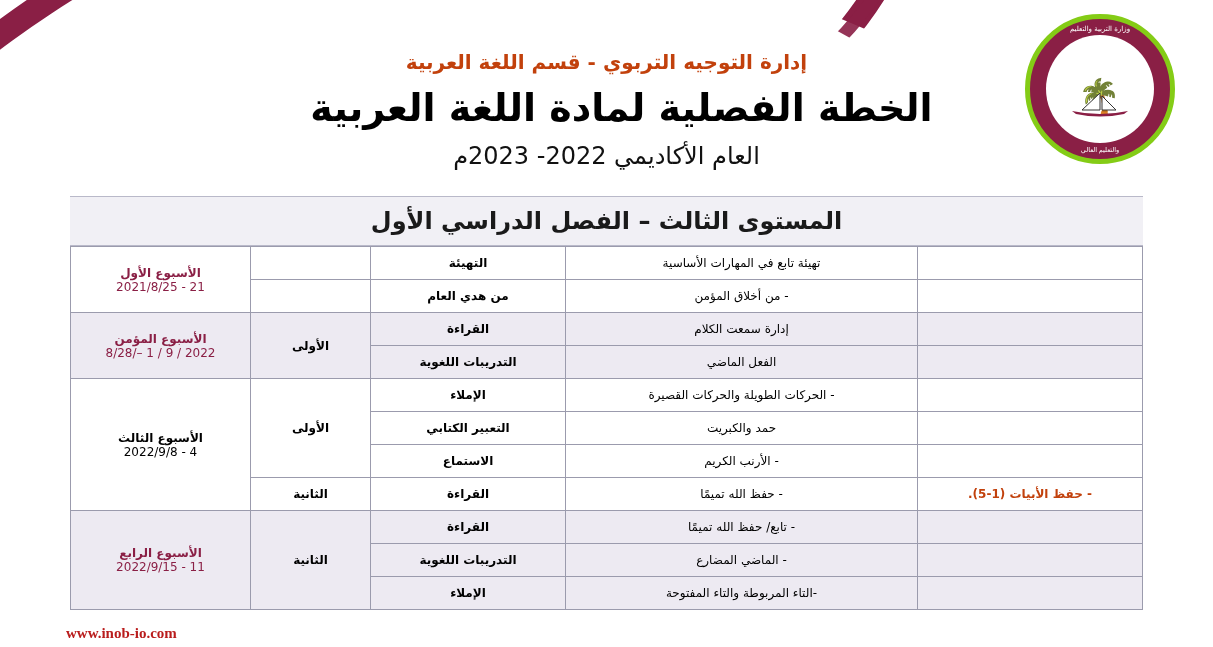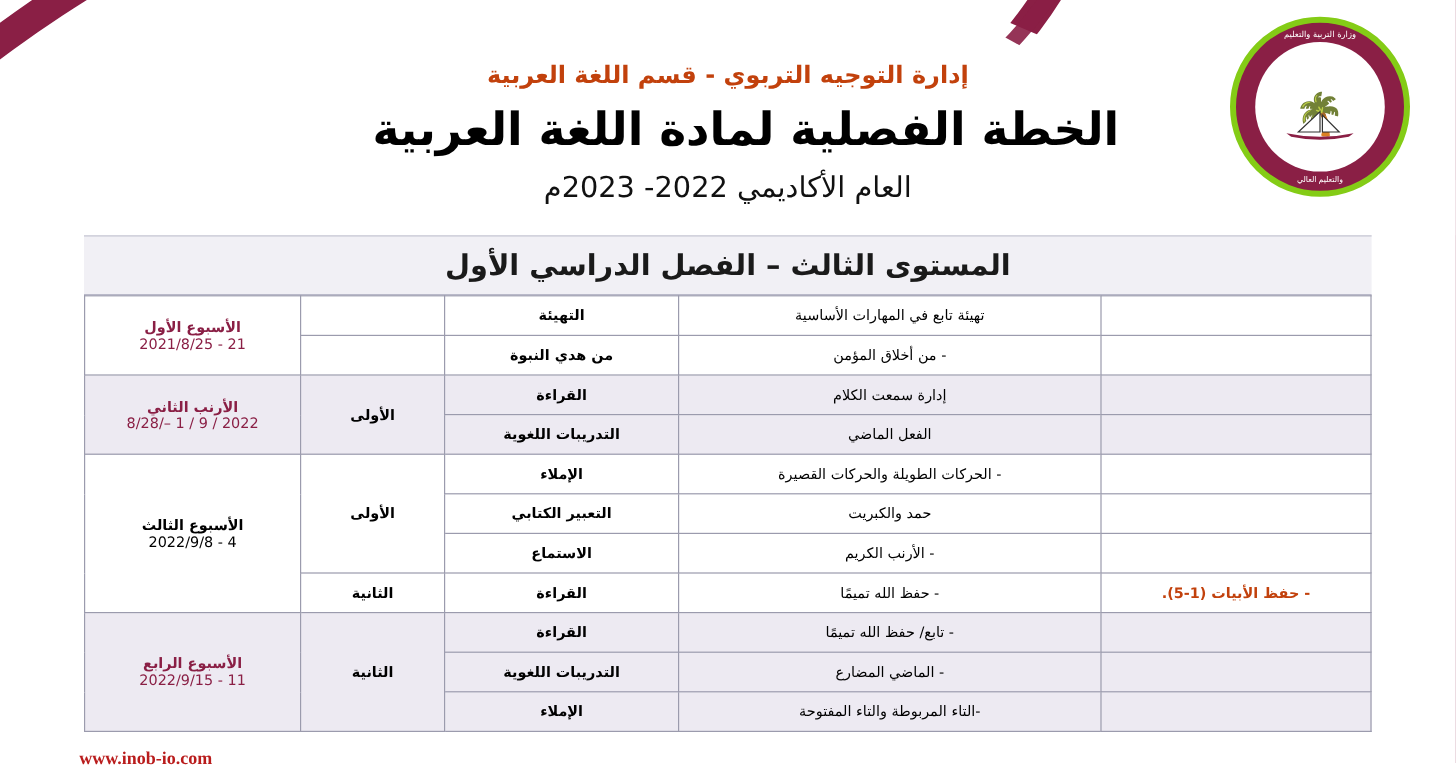--- a/index.html
+++ b/index.html
@@ -238,29 +238,29 @@
         <td class="c-skill">التهيئة</td>
         <td class="c-unit" rowspan="1"></td>
         <td class="c-week maroon" rowspan="2">
           <div>الأسبوع الأول</div>
           <div style="font-weight: normal;">21 - 2021/8/25</div>
         </td>
       </tr>
       <tr>
         <td class="c-notes"></td>
         <td class="c-topic">-        من أخلاق المؤمن</td>
-        <td class="c-skill">من هدي النبوة</td>
+        <td class="c-skill">من هدي العام</td>
       </tr>
       <tr>
         <td class="c-notes shade"></td>
         <td class="c-topic shade">إدارة سمعت الكلام</td>
         <td class="c-skill shade">القراءة</td>
         <td class="c-unit shade" rowspan="2">الأولى</td>
         <td class="c-week shade maroon" rowspan="2">
-          <div>الأرنب الثاني</div>
+          <div>الأسبوع المؤمن</div>
           <div style="font-weight: normal;">2022 / 9 / 1 –/8/28</div>
         </td>
       </tr>
       <tr>
         <td class="c-notes shade"></td>
         <td class="c-topic shade">الفعل الماضي</td>
         <td class="c-skill shade">التدريبات اللغوية</td>
       </tr>
       <tr>
         <td class="c-notes"></td>

